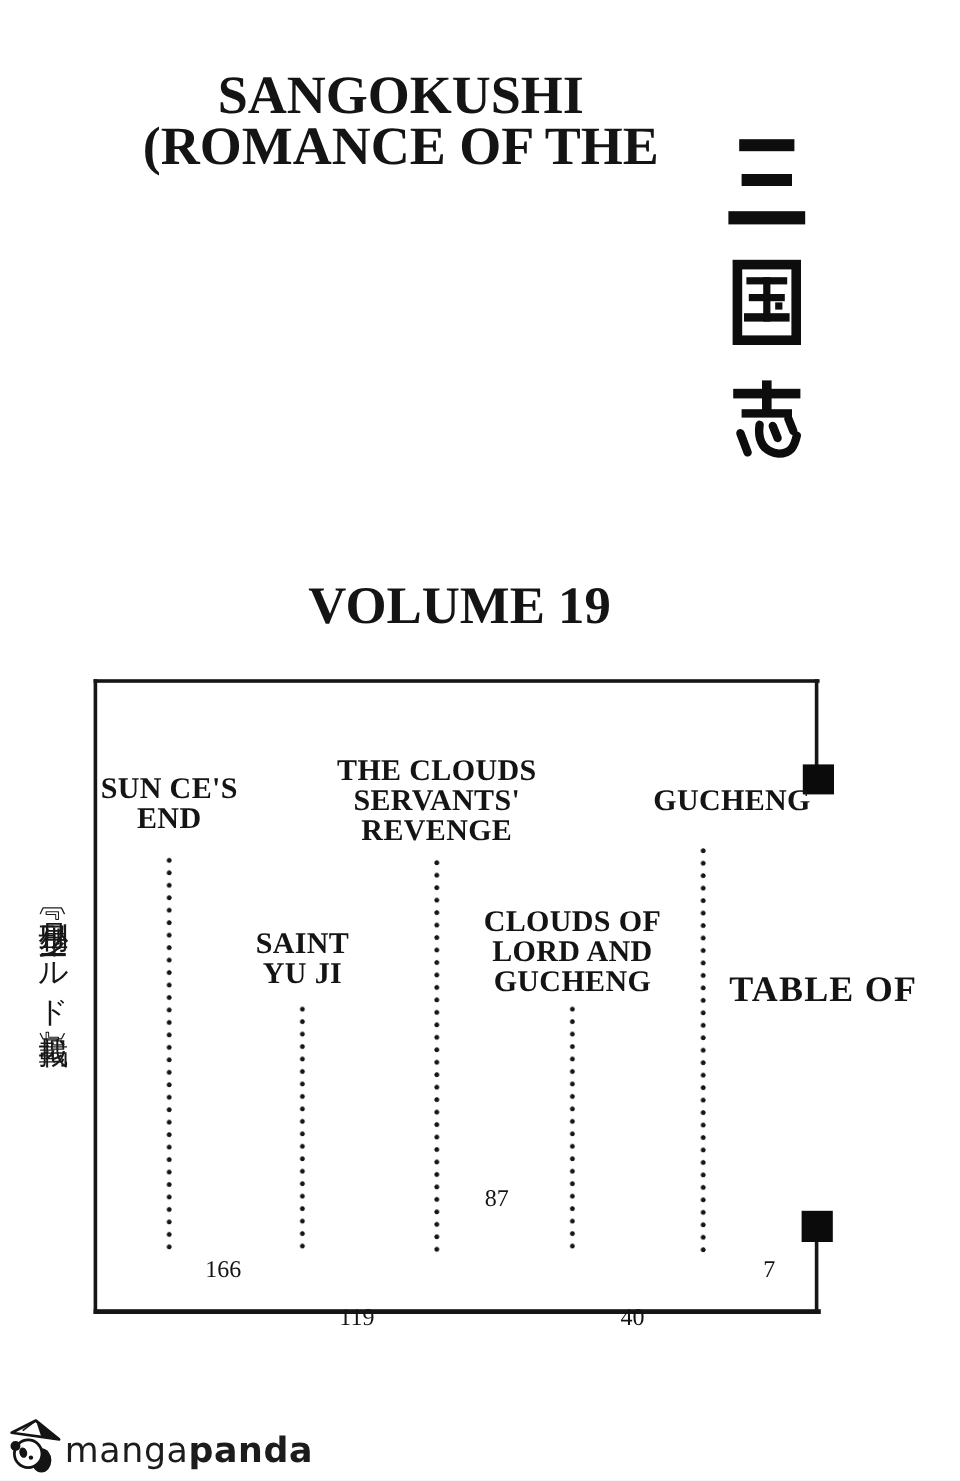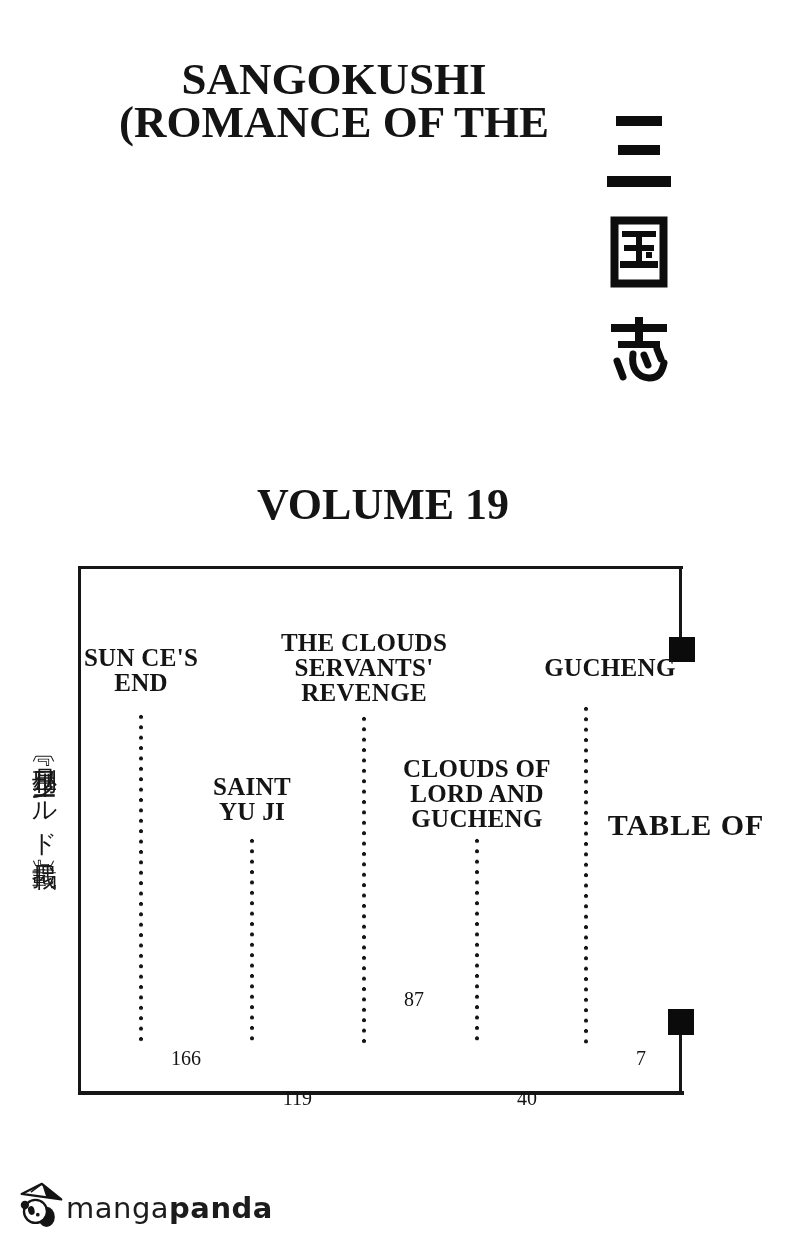--- a/index.html
+++ b/index.html
@@ -40,21 +40,21 @@
     font-weight:bold;font-size:30px;line-height:29px;letter-spacing:1px;
   }
   .toc-label span{display:block;}
   .vertical-note{
     position:absolute;left:26px;top:748px;height:380px;
     writing-mode:vertical-rl;text-orientation:mixed;
     font-family:"DejaVu Sans","Liberation Sans",sans-serif;
     font-size:25px;line-height:36px;letter-spacing:1px;color:#181818;
   }
   .watermark{
-    position:absolute;left:18px;top:1180px;display:flex;align-items:center;
+    position:absolute;left:6px;top:1180px;display:flex;align-items:center;
     font-family:"DejaVu Sans","Liberation Sans",sans-serif;color:#1c1c1c;
   }
   .watermark .logo-text{font-size:29px;letter-spacing:0.5px;margin-left:2px;margin-top:6px;}
   .watermark .w-bold{font-weight:bold;}
 </style>
 </head>
 <body>
 
 <div class="page">
 

